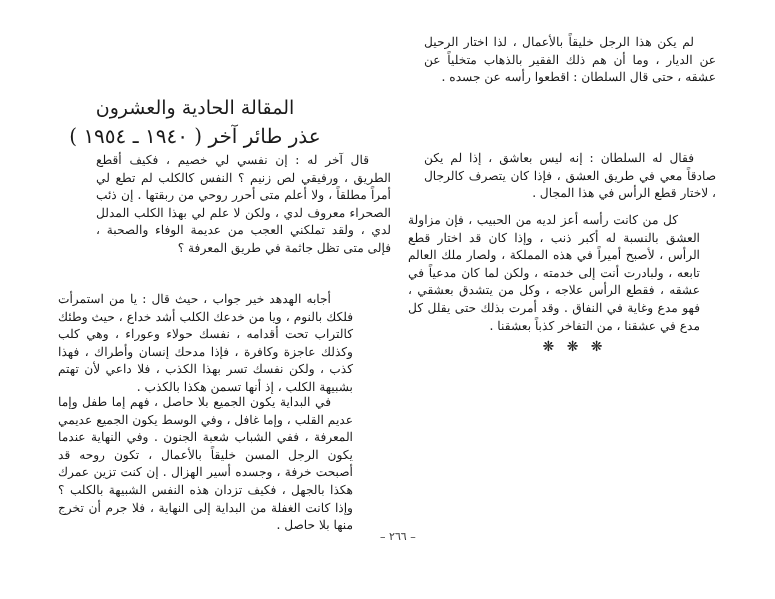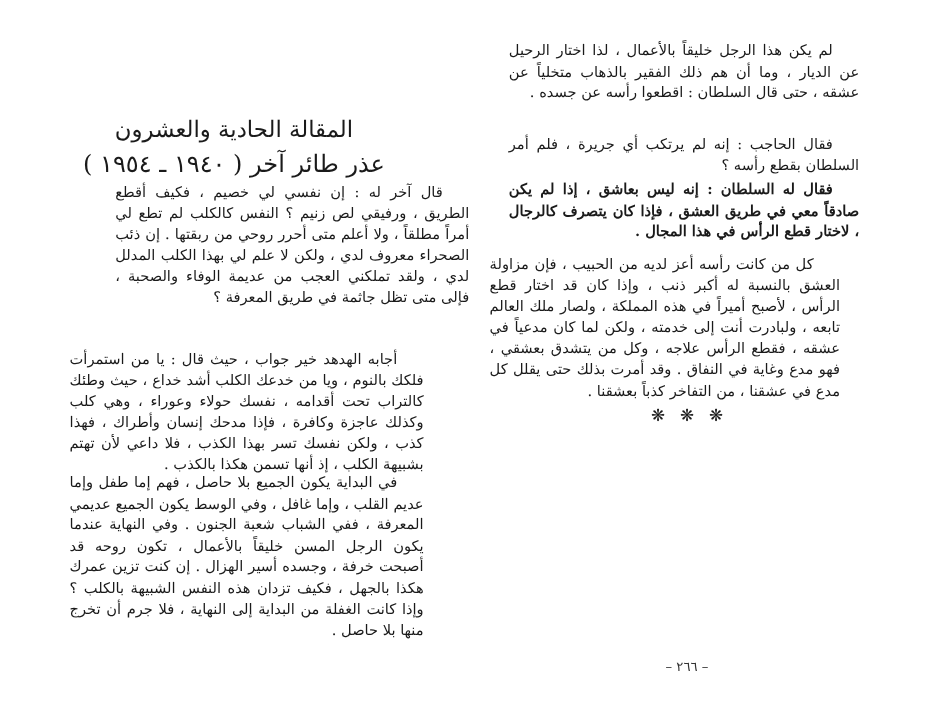--- a/index.html
+++ b/index.html
@@ -7,21 +7,21 @@
            font-family:"DejaVu Serif", serif; color:#1a1a1a; }
     .spread { position:absolute; left:0; top:0; width:775px; height:599px; background:#fff; }
     .page { position:absolute; top:0; height:448px; direction:rtl; }
     .page-left { left:0; width:390px; }
     .page-right { left:390px; width:385px; }
     .block { position:absolute; direction:rtl; text-align:justify; font-size:12.2px; line-height:17.6px; }
     .block p { margin:0; text-indent:22px; }
     .heading { position:absolute; width:100%; text-align:center; direction:rtl; }
     .chapter-title { top:96px; left:0; font-size:19px;text-align:center; }
     .chapter-subtitle { top:124px; left:0; font-size:20px; font-weight:normal; }
-    .page-num { position:absolute; text-align:center; font-size:11px; color:#333; direction:rtl; width:100%;margin-top:19px; }
+    .page-num { position:absolute; text-align:left; font-size:11px; color:#333; direction:rtl; width:100%; }
     .stars { position:absolute; width:100%; text-align:center; font-size:14px; letter-spacing:4px; }
   </style>
 </head>
 <body>
 
 <div class="spread">
 
   <div class="page page-left">
     <div class="heading chapter-title">المقالة الحادية والعشرون</div>
     <div class="heading chapter-subtitle">عذر طائر آخر ( ١٩٤٠ ـ ١٩٥٤ )</div>
@@ -35,24 +35,21 @@
     <div class="block" style="top:362px; left:58px; width:295px;margin-top:32px;">
       <p>في البداية يكون الجميع بلا حاصل ، فهم إما طفل وإما عديم القلب ، وإما غافل ، وفي الوسط يكون الجميع عديمي المعرفة ، ففي الشباب شعبة الجنون . وفي النهاية عندما يكون الرجل المسن خليقاً بالأعمال ، تكون روحه قد أصبحت خرفة ، وجسده أسير الهزال . إن كنت تزين عمرك هكذا بالجهل ، فكيف تزدان هذه النفس الشبيهة بالكلب ؟ وإذا كانت الغفلة من البداية إلى النهاية ، فلا جرم أن تخرج منها بلا حاصل .</p>
     </div>
 
   </div>
 
   <div class="page page-right">
     <div class="block" style="top:34px; left:34px; width:292px;">
       <p>لم يكن هذا الرجل خليقاً بالأعمال ، لذا اختار الرحيل عن الديار ، وما أن هم ذلك الفقير بالذهاب متخلياً عن عشقه ، حتى قال السلطان : اقطعوا رأسه عن جسده .</p>
     </div>
-    <div class="block" style="top:112px; left:34px; width:292px;">
-      <p>فقال الحاجب : إنه لم يرتكب أي جريرة ، فلم أمر السلطان بقطع رأسه ؟</p>
-    </div>
-    <div class="block" style="top:150px; left:34px; width:292px;font-weight:bold;">
+    <div class="block" style="top:150px; left:34px; width:292px;">
       <p>فقال له السلطان : إنه ليس بعاشق ، إذا لم يكن صادقاً معي في طريق العشق ، فإذا كان يتصرف كالرجال ، لاختار قطع الرأس في هذا المجال .</p>
     </div>
     <div class="block" style="top:212px; left:18px; width:292px;">
       <p>كل من كانت رأسه أعز لديه من الحبيب ، فإن مزاولة العشق بالنسبة له أكبر ذنب ، وإذا كان قد اختار قطع الرأس ، لأصبح أميراً في هذه المملكة ، ولصار ملك العالم تابعه ، ولبادرت أنت إلى خدمته ، ولكن لما كان مدعياً في عشقه ، فقطع الرأس علاجه ، وكل من يتشدق بعشقي ، فهو مدع وغاية في النفاق . وقد أمرت بذلك حتى يقلل كل مدع في عشقنا ، من التفاخر كذباً بعشقنا .</p>
     </div>
 
     <div class="stars" style="top:338px; left:-8px;">❋ ❋ ❋</div>
 
     <div class="page-num" style="top:530px; left:-10px;">– ٢٦٦ –</div>
   </div>

